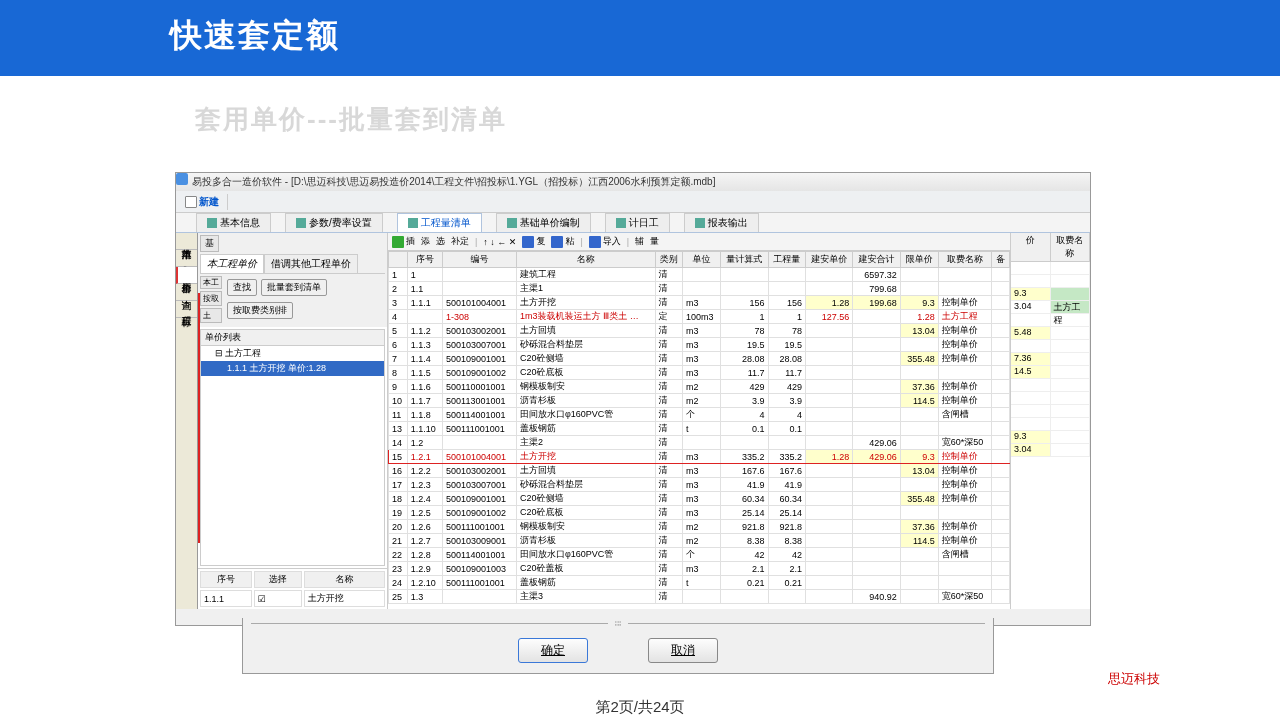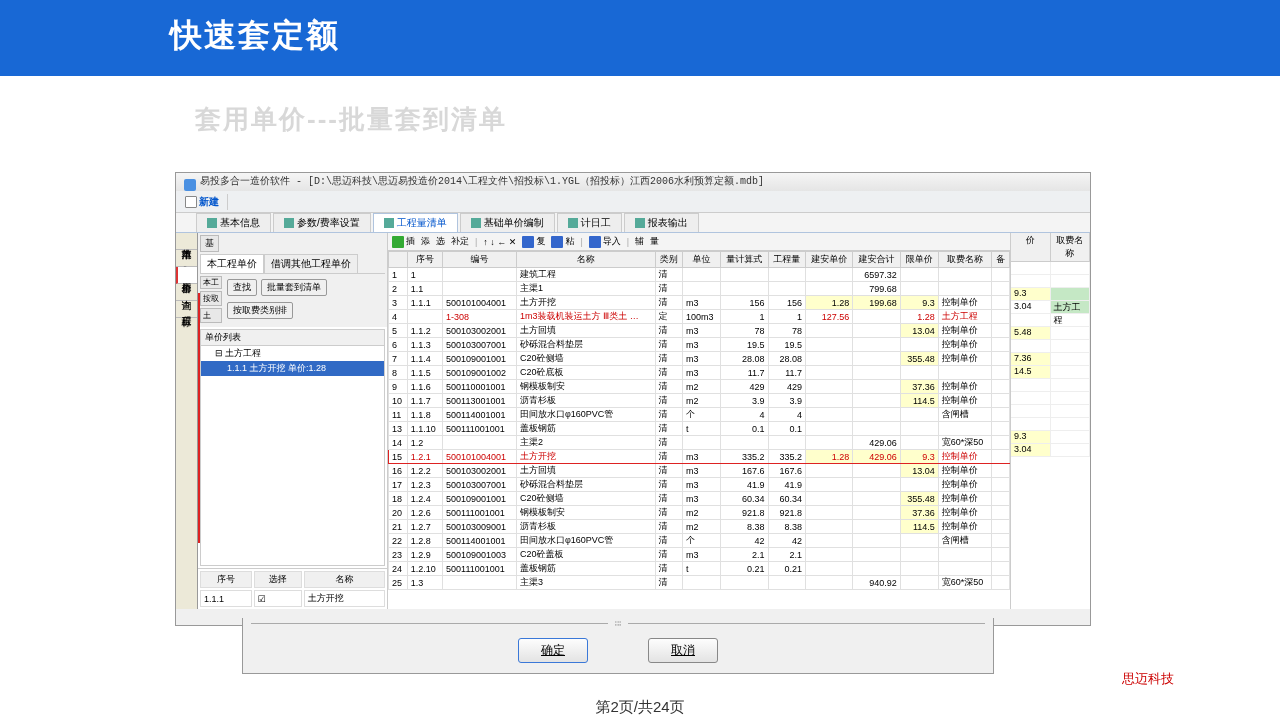--- a/index.html
+++ b/index.html
@@ -2,50 +2,50 @@
 <html><head>
   <meta charset="utf-8">
   <style>
     * { box-sizing: border-box; margin: 0; padding: 0; }
     body { font-family: "Microsoft YaHei", sans-serif; background: #fff; width: 1280px; height: 720px; overflow: hidden; position: relative; }
     
     .blue-banner { background: #1868d5; color: #fff; padding: 14px 0 18px 170px; font-size: 32px; font-weight: bold; letter-spacing: 2px; }
     .subtitle { color: #d8d8d8; font-size: 26px; font-weight: bold; padding: 26px 0 10px 195px; letter-spacing: 2px; }
     
     .app-window { position: absolute; left: 175px; top: 172px; width: 916px; height: 454px; background: #f0f0f0; border: 1px solid #999; font-size: 10px; }
-    .titlebar { background: linear-gradient(#f5f5f5,#e5e5e5); height: 18px; line-height: 18px; padding: 0 8px; font-size: 10px; color: #333; display: flex; align-items: flex-end; font-family: Liberation Mono, monospace; }
+    .titlebar { background: linear-gradient(#f5f5f5,#e5e5e5); height: 18px; line-height: 18px; padding: 0 0; font-size: 10px; color: #333; display: flex; align-items: flex-start; }
     .titlebar-icon { width: 12px; height: 12px; background: #4a90e2; border-radius: 2px; margin-right: 4px; }
     .menubar { background: #f0f0f0; height: 16px; line-height: 16px; padding: 0 14px; font-size: 10px; display: flex; gap: 14px; border-bottom: 1px solid #ccc; }
     .menubar span { cursor: default; }
     
     .toolbar { background: #eef0f2; height: 22px; display: flex; align-items: center; padding: 0 4px; gap: 3px; border-bottom: 1px solid #ccc; }
     .tb-btn { display: flex; align-items: center; gap: 2px; padding: 1px 4px; font-size: 10px; border: 1px solid transparent; color: #333; }
     .tb-btn.primary { color: #0055cc; font-weight: bold; }
     .tb-sep { width: 1px; height: 16px; background: #ccc; }
     .ico { width: 12px; height: 12px; display: inline-block; border-radius: 1px; }
     .ico-new { background: #fff; border: 1px solid #888; }
     .ico-green { background: #3a3; }
     .ico-blue { background: #36c; }
     
     .tabstrip { background: #f4f4f4; height: 20px; display: flex; align-items: flex-end; padding-left: 20px; border-bottom: 1px solid #b0c4de; }
-    .tab { padding: 2px 10px; font-size: 10px; border: 1px solid #ccc; border-bottom: none; background: #eee; margin-right: 2px; display: flex; align-items: center; gap: 3px; }
+    .tab { padding: 2px 10px; font-size: 10px; border: 1px solid #ccc; border-bottom: none; background: #eee; margin-right: 14px; display: flex; align-items: center; gap: 3px; }
     .tab .tico { width: 10px; height: 10px; background: #5a9; }
     .tab.active { background: #fff; border-color: #b0c4de; color: #0055cc; }
     
     .workspace { display: flex; height: calc(100% - 76px); position: relative; }
     
     .sidetabs { width: 22px; background: #ece9d8; border-right: 1px solid #999; display: flex; flex-direction: column; font-size: 10px; }
     .sidetab { writing-mode: vertical-rl; padding: 8px 4px; text-align: center; border-bottom: 1px solid #bbb; cursor: default; }
     .sidetab.active { background: #fff; color: #000; border-left: 2px solid #d33; }
     
     .leftpanel { width: 190px; background: #fff; border-right: 1px solid #ccc; display: flex; flex-direction: column; }
     .lp-top { background: #f0f0f0; padding: 2px; }
     .lp-tabs { display: flex; border-bottom: 1px solid #ccc; }
     .lp-tab { padding: 2px 6px; font-size: 10px; background: #eee; border: 1px solid #ccc; border-bottom: none; }
-    .lp-tab.active { background: #fff; }
+    .lp-tab.active { background: #fff; font-style: italic; }
     .lp-row { display: flex; gap: 4px; padding: 3px; }
     .lp-btn { font-size: 9px; padding: 1px 5px; background: #f0f0f0; border: 1px solid #999; border-radius: 2px; }
     .lp-list { flex: 1; background: #fff; border: 1px solid #ccc; margin: 2px; font-size: 9px; overflow: auto; }
     .lp-list-header { background: #f0f0f0; padding: 1px 4px; border-bottom: 1px solid #ccc; }
     .tree-node { padding: 1px 4px 1px 14px; }
     .tree-child { padding: 1px 4px 1px 26px; background: #ffe97f; }
     .tree-sel { background: #316ac5 !important; color: #fff; }
     
     .lp-bottom { border-top: 1px solid #ccc; }
     .lp-mini-table { font-size: 9px; }
@@ -79,21 +79,21 @@
     .dialog-overlay { position: absolute; left: 242px; top: 618px; width: 752px; height: 56px; background: #f0f0f0; border: 1px solid #999; border-top: none; display: flex; flex-direction: column; }
     .dialog-hr { height: 10px; display: flex; align-items: center; padding: 0 8px; }
     .dialog-hr .bar { flex: 1; border-top: 1px solid #aaa; }
     .dialog-hr .handle { width: 20px; text-align: center; font-size: 8px; color: #888; }
     .dialog-btns { flex: 1; display: flex; justify-content: center; align-items: center; gap: 60px; text-decoration: underline; }
     .dlg-btn { padding: 3px 22px; font-size: 12px; background: linear-gradient(#fdfdfd,#e3e3e3); border: 1px solid #888; border-radius: 3px; }
     .dlg-btn.ok { border: 1px solid #3a78d8; }
     .red-vert { position: absolute; background: #d22; width: 2px; }
     
     .footer-page { position: absolute; left: 0; right: 0; bottom: 3px; text-align: center; font-size: 15px; color: #333; }
-    .footer-brand { position: absolute; right: 106px; bottom: 32px; font-size: 13px; color: #c00; }
+    .footer-brand { position: absolute; right: 120px; bottom: 32px; font-size: 13px; color: #c00; }
   </style>
 </head>
 <body>
 
 <div class="blue-banner">快速套定额</div>
 <div class="subtitle">套用单价---批量套到清单</div>
 
 <div class="app-window">
   <div class="titlebar">
     <span class="titlebar-icon"></span>
@@ -498,20 +498,35 @@
                 <td>m3</td>
                 <td class="num">60.34</td>
                 <td class="num">60.34</td>
                 <td class="num"></td>
                 <td class="num"></td>
                 <td class="num yellow-cell">355.48</td>
                 <td>控制单价</td>
                 <td></td>
               </tr>
               <tr>
+                <td>19</td>
+                <td>1.2.5</td>
+                <td>500109001002</td>
+                <td>C20砼底板</td>
+                <td>清</td>
+                <td>m3</td>
+                <td class="num">25.14</td>
+                <td class="num">25.14</td>
+                <td class="num"></td>
+                <td class="num"></td>
+                <td class="num"></td>
+                <td></td>
+                <td></td>
+              </tr>
+              <tr>
                 <td>20</td>
                 <td>1.2.6</td>
                 <td>500111001001</td>
                 <td>钢模板制安</td>
                 <td>清</td>
                 <td>m2</td>
                 <td class="num">921.8</td>
                 <td class="num">921.8</td>
                 <td class="num"></td>
                 <td class="num"></td>

